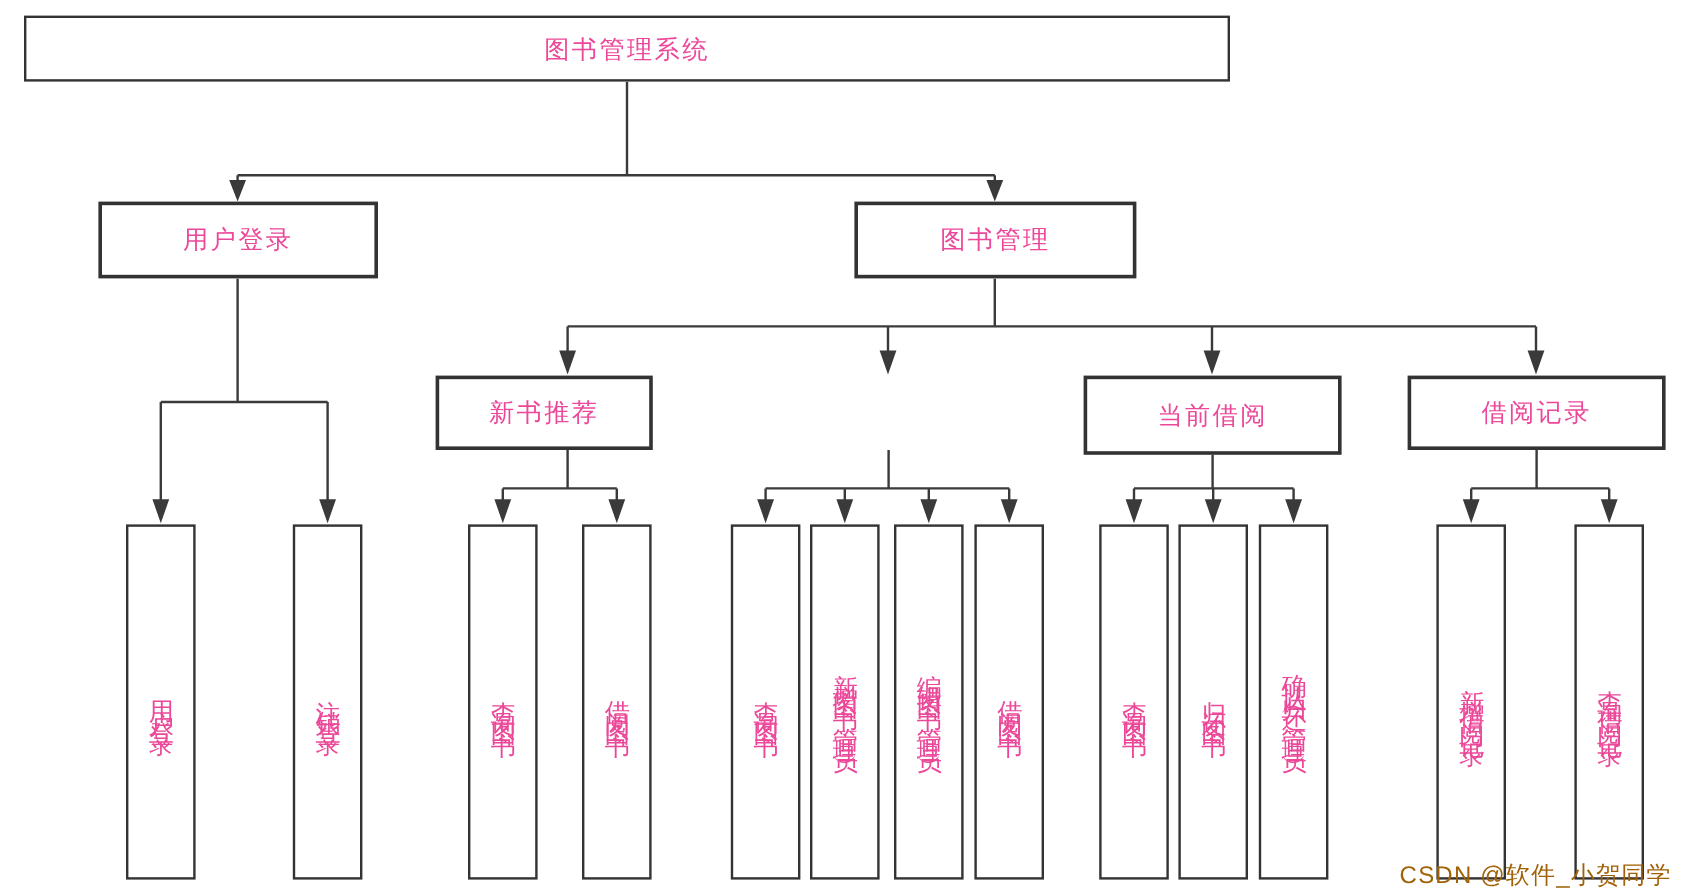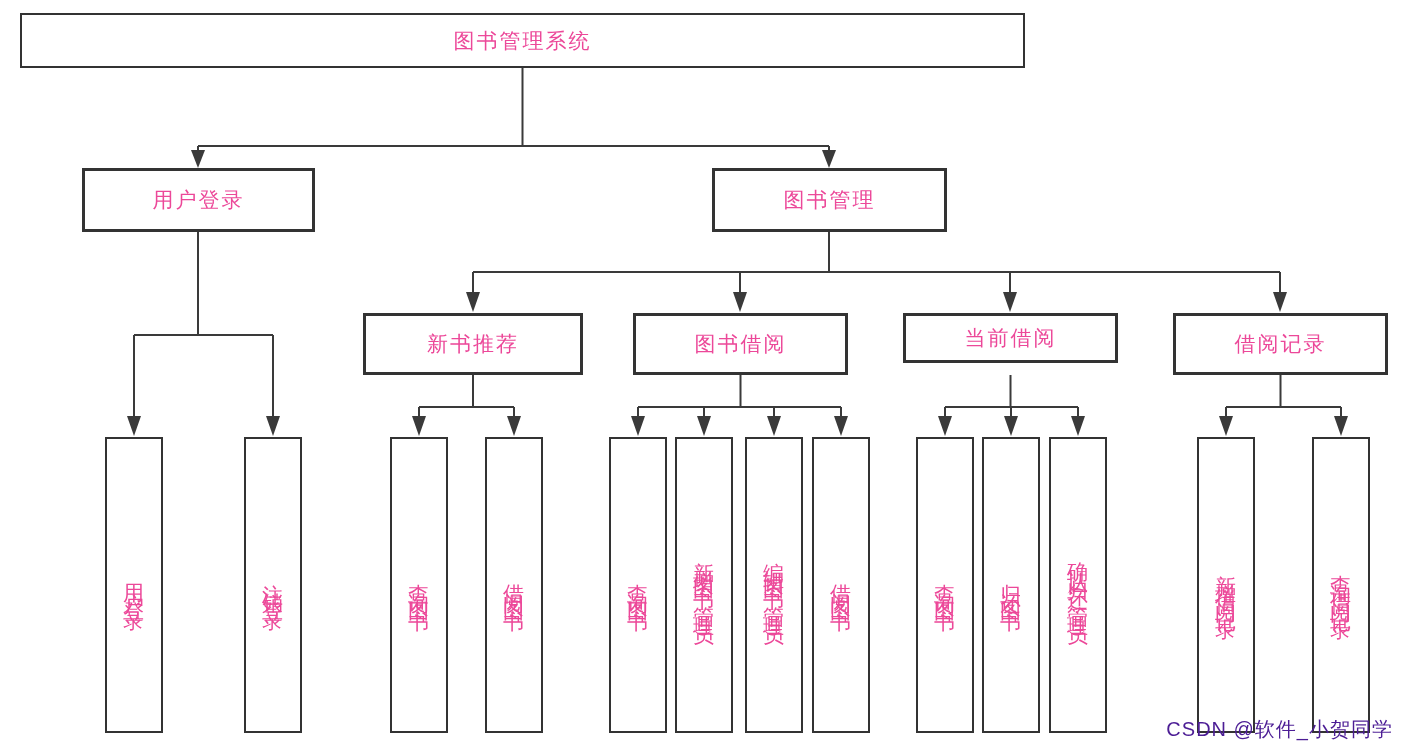--- a/index.html
+++ b/index.html
@@ -46,23 +46,23 @@
     letter-spacing: 9px;
     line-height: 1;
     white-space: nowrap;
   }
   
   .n-root      { left: 20px;   top: 13px;  width: 1005px; height: 55px; }
   
   .n-userlogin { left: 82px;   top: 168px; width: 233px;  height: 64px; }
   .n-bookmgmt  { left: 712px;  top: 168px; width: 235px;  height: 64px; text-align: right; }
   
-  .n-newbooks  { left: 363px;  top: 313px; width: 220px;  height: 62px; }
+  .n-newbooks  { left: 363px;  top: 313px; width: 181px;  height: 62px; }
   .n-borrowing { left: 633px;  top: 313px; width: 215px;  height: 62px; }
-  .n-current   { left: 903px;  top: 313px; width: 215px;  height: 50px; }
+  .n-current   { left: 903px;  top: 313px; width: 215px;  height: 66px; }
   .n-records   { left: 1173px; top: 313px; width: 215px;  height: 62px; }
   
   .node.leaf   { top: 437px; width: 58px; height: 296px; }
   .n-leaf-login     { left: 105px; }
   .n-leaf-logout    { left: 244px; }
   .n-leaf-nb-query  { left: 390px; }
   .n-leaf-nb-borrow { left: 485px; }
   .n-leaf-bb-query  { left: 609px; }
   .n-leaf-bb-add    { left: 675px; }
   .n-leaf-bb-edit   { left: 745px; }
@@ -70,21 +70,21 @@
   .n-leaf-cb-query  { left: 916px; }
   .n-leaf-cb-return { left: 982px; }
   .n-leaf-cb-confirm{ left: 1049px; }
   .n-leaf-br-add    { left: 1197px; }
   .n-leaf-br-query  { left: 1312px; }
   .watermark {
     position: absolute;
     right: 12px;
     top: 716px;
     font-size: 20px;
-    color: #4c1d95;
+    color: #a16207;
     letter-spacing: 1px;
     z-index: 5;
     white-space: nowrap;
   }
 </style>
 </head>
 <body>
 
 <div class="canvas">
 
@@ -138,23 +138,20 @@
   <div class="node lvl2 n-userlogin">
     <span>用户登录</span>
   </div>
   <div class="node lvl2 n-bookmgmt">
     <span>图书管理</span>
   </div>
 
   <div class="node lvl3 n-newbooks">
     <span>新书推荐</span>
   </div>
-  <div class="node lvl3 n-borrowing">
-    <span>图书借阅</span>
-  </div>
   <div class="node lvl3 n-current">
     <span>当前借阅</span>
   </div>
   <div class="node lvl3 n-records">
     <span>借阅记录</span>
   </div>
 
   <div class="node leaf n-leaf-login">
     <span class="vlabel">用户登录</span>
   </div>

